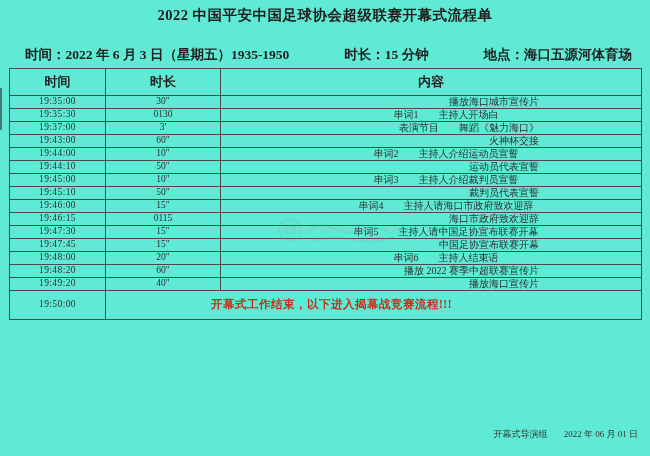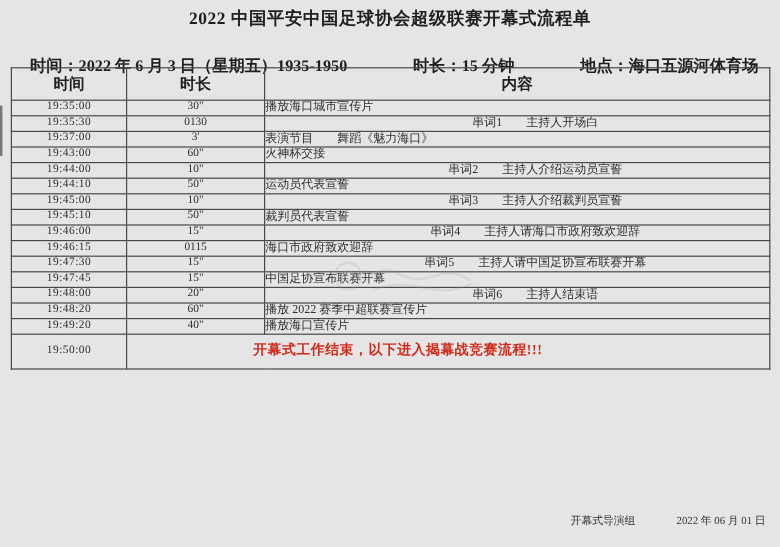--- a/index.html
+++ b/index.html
@@ -3,63 +3,63 @@
 <meta charset="utf-8">
 <style>
   * { margin:0; padding:0; box-sizing:border-box; }
   html,body { width:650px; height:456px; }
   body {
     background:#fdfdfc;
     font-family:"Liberation Serif","DejaVu Serif",serif;
     color:var(--ink,#2b2b2b);
     overflow:hidden;
   }
-  .page { position:relative; width:650px; height:456px; background:#e5e5e5; }
+  .page { position:relative; width:650px; height:456px; background:#5eead4; }
 
   .title {
     position:absolute; top:6px; left:0; width:650px;
     text-align:center; font-weight:bold; font-size:14.5px;
     letter-spacing:0.5px; color:#1f1f1f;
   }
   .info-line {
     position:absolute; top:26px; left:25px; right:18px;
     display:flex; justify-content:space-between;
     font-weight:bold; font-size:13.5px; color:#1f1f1f; white-space:nowrap;margin-top:20px;
   }
 
   table.schedule {
-    position:absolute; left:9px; top:56px; width:632px;
+    position:absolute; left:9px; top:68px; width:632px;
     border-collapse:collapse; table-layout:fixed;
     border:1.5px solid var(--line,#4a4a4a);
   }
   table.schedule th, table.schedule td {
     border:1px solid var(--line,#4a4a4a);
     overflow:hidden; white-space:nowrap;
   }
   thead tr { height:27px; }
   thead th { font-size:13px; font-weight:bold; text-align:center; color:#222; }
   tbody tr { height:13px; }
   tbody td { font-size:9.5px; line-height:1; color:#2e2e2e; }
   td.col-time   { text-align:center; letter-spacing:0.4px; }
   td.col-duration { text-align:center; }
   td.col-content { font-size:10px; }
-  td.col-content.align-center { text-align:left; padding-right:81px; }
+  td.col-content.align-center { text-align:right; padding-right:102px; }
   td.col-content.align-left   { text-align:center; padding-left:30px; }
   tr.final-row { height:29px; }
   td.final-content {
     text-align:center; padding-right:84px;
     font-size:11.5px; font-weight:bold; letter-spacing:0.5px;
     color:var(--accent,#cf2a1a);
   }
 
   .footer {
     position:absolute; top:428px; right:12px;
     font-size:9px; color:#333; white-space:nowrap;
   }
-  .footer span { margin-left:32px; }
+  .footer span { margin-left:14px; }
 
   .watermark {
     position:absolute; left:272px; top:210px; width:132px; height:42px;
     opacity:0.18; pointer-events:none;
   }
   .scan-artifact {
     position:absolute; left:0; top:88px; width:2px; height:42px;
     background:#3a3a3a; opacity:0.65;
   }
 </style>

